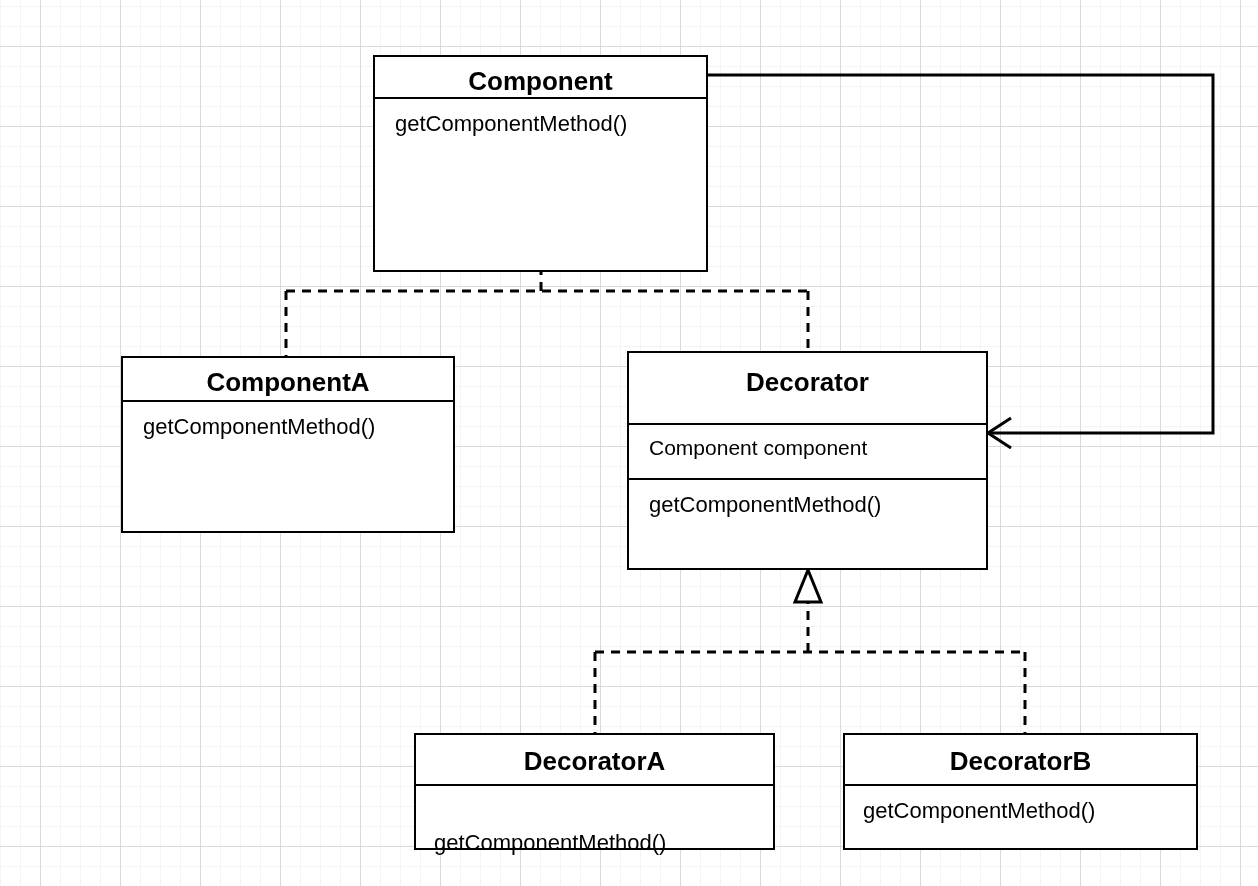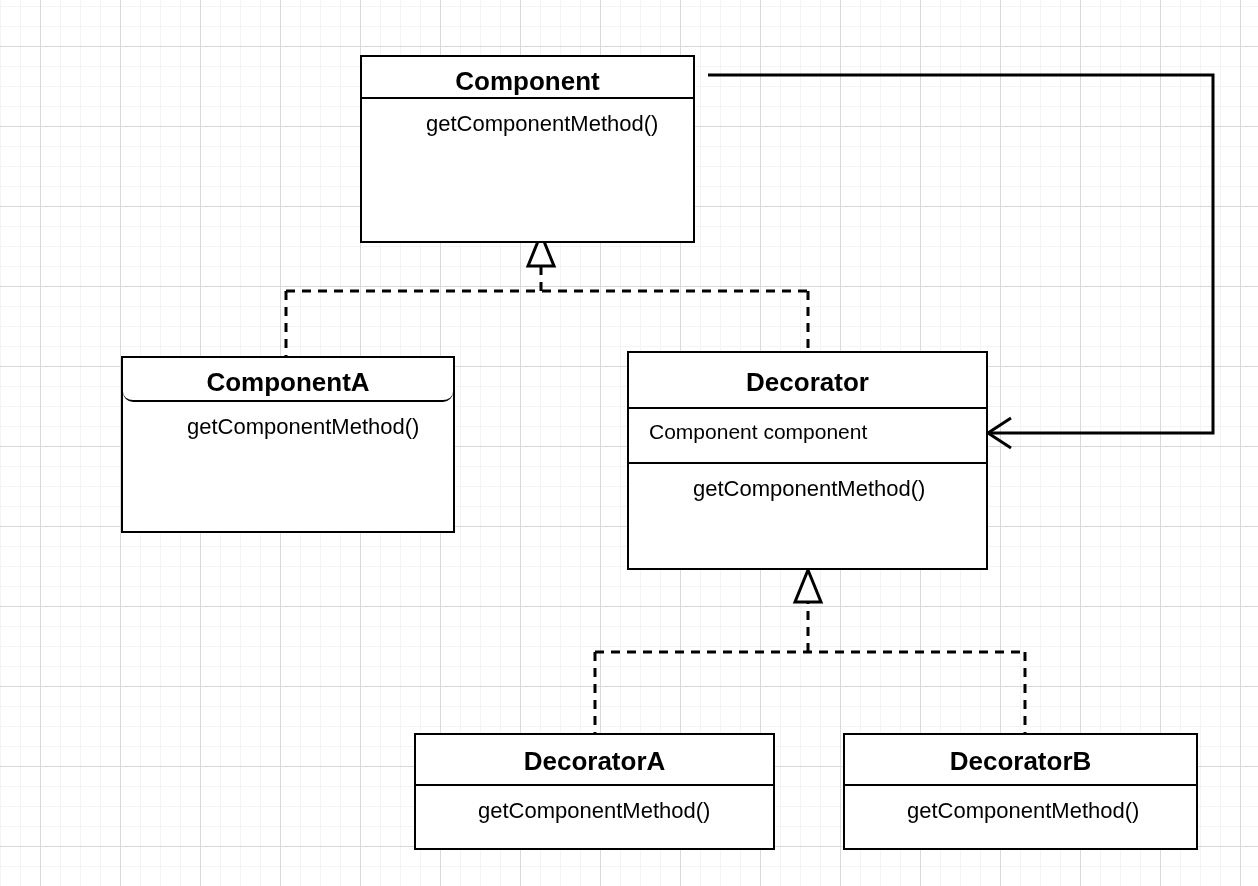--- a/index.html
+++ b/index.html
@@ -55,21 +55,20 @@
     color: #000000;
     line-height: 1;
     padding: 14px 6px 10px 20px;
     white-space: nowrap;
   }
   .uml-compartment.divided {
     border-bottom: 2px solid #000000;
   }
   .uml-compartment.flexfill {
     flex: 1 1 auto;
-    margin-left: 44px;
   }
   .uml-compartment.center-attr {
     font-size: 21px;
     padding: 12px 6px 11px 20px;
   }
 </style>
 </head>
 <body>
 
 <div id="canvas">
@@ -94,37 +93,37 @@
       <path d="M 808 570 L 821 602 L 795 602 Z" stroke="#000000" stroke-width="3" fill="#ffffff" stroke-linejoin="miter"></path>
     </g>
 
      Decorator.component --&gt;
     <g>
       <path d="M 708 75 L 1213 75 L 1213 433 L 990 433" stroke="#000000" stroke-width="3" fill="none" stroke-linejoin="miter" stroke-linecap="butt"></path>
       <path d="M 1011 418 L 988 433 L 1011 448" stroke="#000000" stroke-width="3" fill="none" stroke-linejoin="miter" stroke-linecap="butt"></path>
     </g>
   </svg>
 
-  <div class="uml-class" style="left:360px; top:55px; width:335px; height:188px;">
+  <div class="uml-class" style="left:373px; top:55px; width:335px; height:217px;">
     <div class="uml-name" style="height:42px;">Component</div>
     <div class="uml-compartment flexfill">getComponentMethod()</div>
   </div>
 
   <div class="uml-class" style="left:121px; top:356px; width:334px; height:177px;">
-    <div class="uml-name" style="height:44px;border-radius:10px;">ComponentA</div>
+    <div class="uml-name" style="height:44px;">ComponentA</div>
     <div class="uml-compartment flexfill">getComponentMethod()</div>
   </div>
 
   <div class="uml-class" style="left:627px; top:351px; width:361px; height:219px;">
-    <div class="uml-name" style="height:56px; padding-top:16px;">Decorator</div>
+    <div class="uml-name" style="height:72px; padding-top:16px;">Decorator</div>
     <div class="uml-compartment divided center-attr" style="height:55px;">Component component</div>
     <div class="uml-compartment flexfill">getComponentMethod()</div>
   </div>
 
-  <div class="uml-class" style="left:414px; top:733px; width:361px; height:117px;">
+  <div class="uml-class" style="left:414px; top:733px; width:361px; height:117px;gap:32px;">
     <div class="uml-name" style="height:51px; padding-top:13px;">DecoratorA</div>
     <div class="uml-compartment flexfill" style="padding-left:18px;">getComponentMethod()</div>
   </div>
 
   <div class="uml-class" style="left:843px; top:733px; width:355px; height:117px;">
     <div class="uml-name" style="height:51px; padding-top:13px;">DecoratorB</div>
     <div class="uml-compartment flexfill" style="padding-left:18px;">getComponentMethod()</div>
   </div>
 
 </div>

